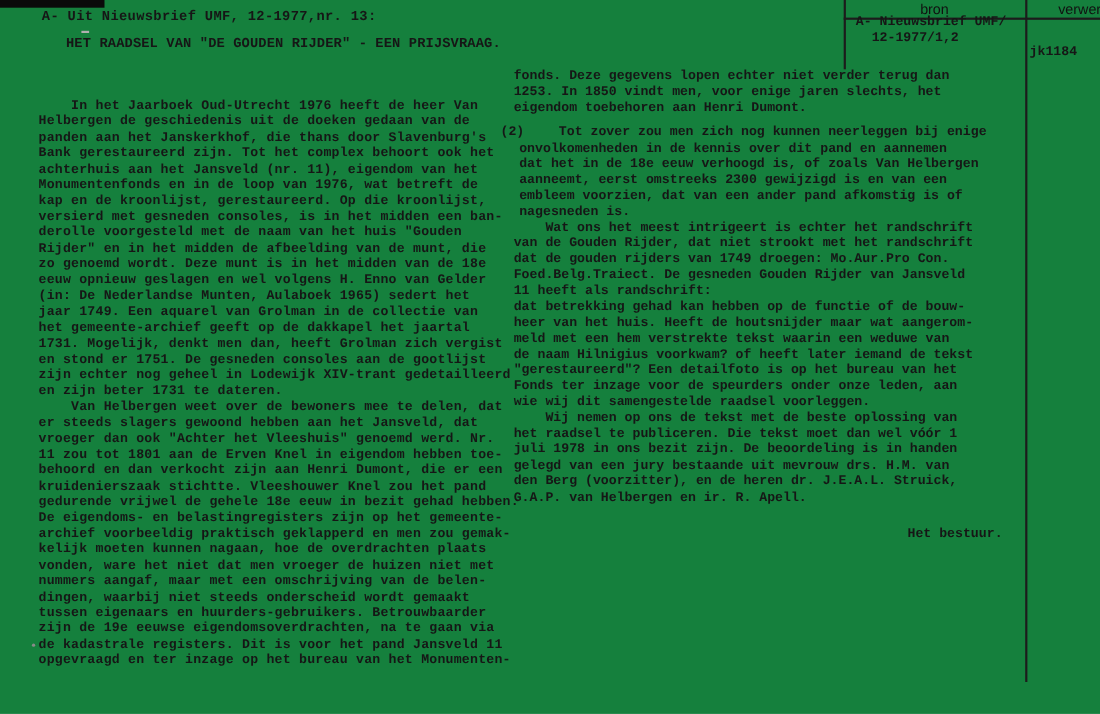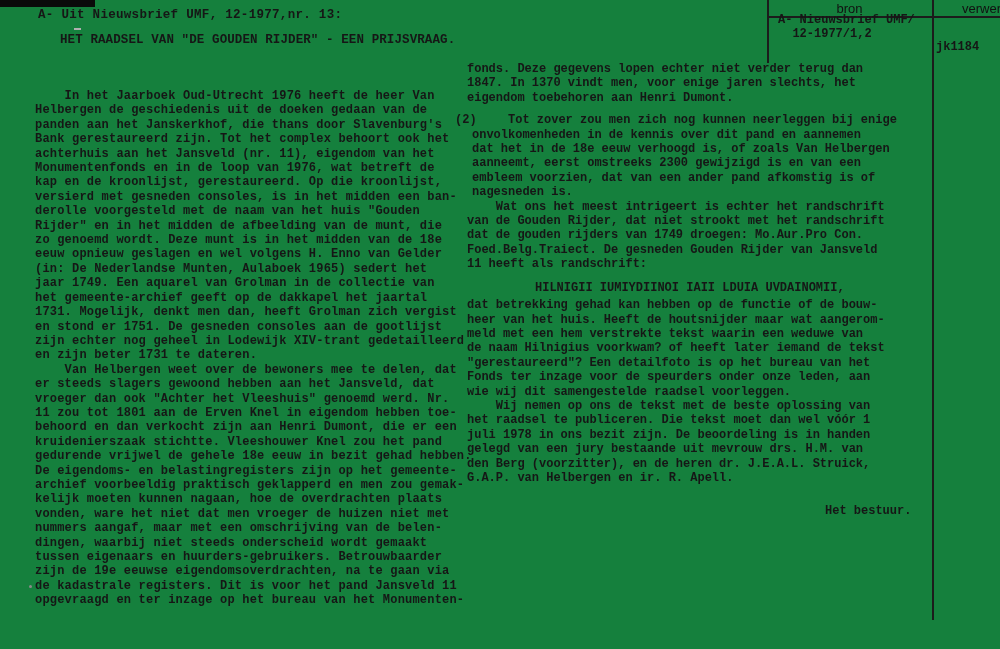--- a/index.html
+++ b/index.html
@@ -98,37 +98,36 @@
 nummers aangaf, maar met een omschrijving van de belen-
 dingen, waarbij niet steeds onderscheid wordt gemaakt
 tussen eigenaars en huurders-gebruikers. Betrouwbaarder
 zijn de 19e eeuwse eigendomsoverdrachten, na te gaan via
 de kadastrale registers. Dit is voor het pand Jansveld 11
 opgevraagd en ter inzage op het bureau van het Monumenten-</div>
   </div>
 
   <div class="col-right">
     <div class="mono">fonds. Deze gegevens lopen echter niet verder terug dan
-1847. In 1370 vindt men, voor enige jaren slechts, het
+1253. In 1850 vindt men, voor enige jaren slechts, het
 eigendom toebehoren aan Henri Dumont.</div>
     <div class="r-para2">
       <span class="r-para2-marker mono">(2)</span>
       <div class="mono">     Tot zover zou men zich nog kunnen neerleggen bij enige
 onvolkomenheden in de kennis over dit pand en aannemen
 dat het in de 18e eeuw verhoogd is, of zoals Van Helbergen
 aanneemt, eerst omstreeks 2300 gewijzigd is en van een
 embleem voorzien, dat van een ander pand afkomstig is of
 nagesneden is.</div>
     </div>
     <div class="mono">    Wat ons het meest intrigeert is echter het randschrift
 van de Gouden Rijder, dat niet strookt met het randschrift
 dat de gouden rijders van 1749 droegen: Mo.Aur.Pro Con.
 Foed.Belg.Traiect. De gesneden Gouden Rijder van Jansveld
 11 heeft als randschrift:</div>
-    <div class="motto mono">HILNIGII IUMIYDIINOI IAII LDUIA UVDAINOMII,</div>
     <div class="mono">dat betrekking gehad kan hebben op de functie of de bouw-
 heer van het huis. Heeft de houtsnijder maar wat aangerom-
 meld met een hem verstrekte tekst waarin een weduwe van
 de naam Hilnigius voorkwam? of heeft later iemand de tekst
 "gerestaureerd"? Een detailfoto is op het bureau van het
 Fonds ter inzage voor de speurders onder onze leden, aan
 wie wij dit samengestelde raadsel voorleggen.</div>
     <div class="mono">    Wij nemen op ons de tekst met de beste oplossing van
 het raadsel te publiceren. Die tekst moet dan wel vóór 1
 juli 1978 in ons bezit zijn. De beoordeling is in handen

